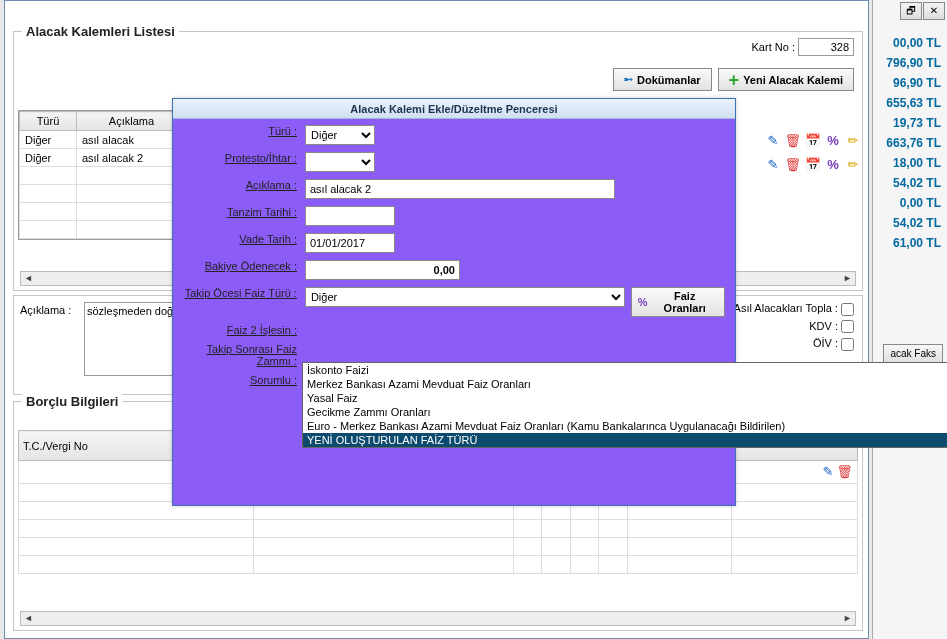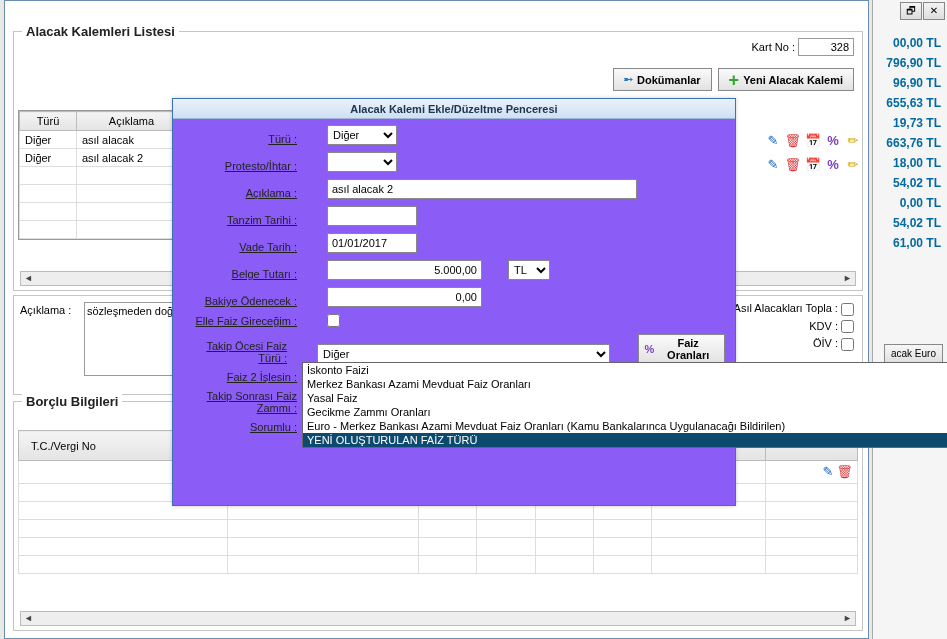--- a/index.html
+++ b/index.html
@@ -42,29 +42,29 @@
 
     .p-desc { left: 8px; top: 294px; width: 850px; height: 100px; }
     .p-desc label { position: absolute; left: 6px; top: 8px; font-size: 11px; }
     .p-desc textarea { position: absolute; left: 70px; top: 6px; width: 120px; height: 74px; border: 1px solid #999; padding: 2px; font-size: 11px; resize: none; }
     .p-desc .agg { position: absolute; right: 8px; top: 6px; }
     .p-desc .agg .r { white-space: nowrap; text-align: right; margin-bottom: 4px; font-size: 11px; }
     .p-desc .agg input[type=checkbox] { vertical-align: middle; }
 
     .p-debtor { left: 8px; top: 400px; width: 850px; height: 230px; }
     .p-debtor table { border-collapse: collapse; position: absolute; left: 4px; top: 28px; width: 840px; }
-    .p-debtor th { background: linear-gradient(#f4f4f4,#e4e4e4); border: 1px solid #bbb; padding: 3px 12px; font-weight: normal; font-size: 11px; text-align: left; height: 30px; }
+    .p-debtor th { background: linear-gradient(#f4f4f4,#e4e4e4); border: 1px solid #bbb; padding: 3px 4px; font-weight: normal; font-size: 11px; text-align: left; height: 30px; }
     .p-debtor td { border: 1px solid #ddd; padding: 2px 4px; height: 18px; font-size: 11px; }
     .p-debtor .hscroll { bottom: 4px; }
 
     
     .modal { position: absolute; left: 172px; top: 84px; width: 564px; height: 408px; background: #8b5cf6; border: 1px solid #3b72b5; box-shadow: 0 0 4px rgba(0,0,0,.2); z-index: 50; margin-top: 14px; }
     .modal .mtitle { height: 20px; background: linear-gradient(#e9f1fb,#cfe0f2); text-align: center; line-height: 20px; font-size: 11px; font-weight: 600; color: #20364f; border-bottom: 1px solid #9fb8d6; }
     .form { padding: 6px 10px; }
-    .frow { display: flex; align-items: flex-end; margin-bottom: 7px; gap: 22px; }
+    .frow { display: flex; align-items: flex-start; margin-bottom: 7px; }
     .flab { width: 122px; text-align: right; padding-right: 8px; text-decoration: underline; color: #222; font-size: 11px; }
     .fin { border: 1px solid #888; padding: 2px 4px; font-size: 11px; height: 20px; }
     .sel { border: 1px solid #888; padding: 1px; font-size: 11px; height: 20px; background: #fff; }
     
     
     .dd-popup { position: absolute; left: 302px; top: 362px; width: 708px; background: #fff; border: 1px solid #666; z-index: 100; }
     .dd-popup .opt { padding: 1px 4px; font-size: 11px; white-space: nowrap; cursor: pointer; }
     .dd-popup .opt.sel-opt { background: #0c4a6e; color: #fff; }
     .dd-popup .dd-scroll { position: absolute; right: 0; top: 0; bottom: 0; width: 15px; background: #eee; border-left: 1px solid #bbb; }
     .dd-popup .dd-scroll span { display: block; text-align: center; font-size: 9px; color: #444; }
@@ -83,21 +83,21 @@
       <div>96,90 TL</div>
       <div>655,63 TL</div>
       <div>19,73 TL</div>
       <div>663,76 TL</div>
       <div>18,00 TL</div>
       <div>54,02 TL</div>
       <div>0,00 TL</div>
       <div>54,02 TL</div>
       <div>61,00 TL</div>
     </div>
-  <button class="btn-ekle">acak Euro</button>
+  <button class="btn-ekle">acak Faks</button>
 </div>
 
 <div class="win-main">
 
   <div class="panel p-list">
     <div class="panel-hdr">Alacak Kalemleri Listesi</div>
     <div class="kart">
       <span>Kart No :</span>
       <input value="328" style="">
     </div>
@@ -284,31 +284,22 @@
     </div>
     <div class="frow">
       <span class="flab">Tanzim Tarihi :</span>
       <input class="fin" style="width: 90px;">
     </div>
     <div class="frow">
       <span class="flab">Vade Tarih :</span>
       <input class="fin" style="width: 90px;" value="01/01/2017">
     </div>
     <div class="frow">
-      <span class="flab">Belge Tutarı :</span>
-      <input class="fin" style="width: 155px; text-align: right;" value="5.000,00">
-      <select class="sel" style="width:42px;margin-left:4px"><option>TL</option></select>
-    </div>
-    <div class="frow">
       <span class="flab">Bakiye Ödenecek :</span>
-      <input class="fin" style="width: 155px; text-align: right;" value="0,00">
-    </div>
-    <div class="frow">
-      <span class="flab">Elle Faiz Gireceğim :</span>
-      <input type="checkbox" style="">
+      <input class="fin" style="width: 155px; text-align: right; font-weight: bold;" value="0,00">
     </div>
     <div class="frow">
       <span class="flab">Takip Öcesi Faiz Türü :</span>
       <select class="sel" style="width:320px"><option>Diğer</option></select>
       <button class="btn-s" style="margin-left:6px;padding:2px 6px">
           <span class="pct">%</span>
           <span>Faiz Oranları</span>
         </button>
     </div>
     <div class="frow">

